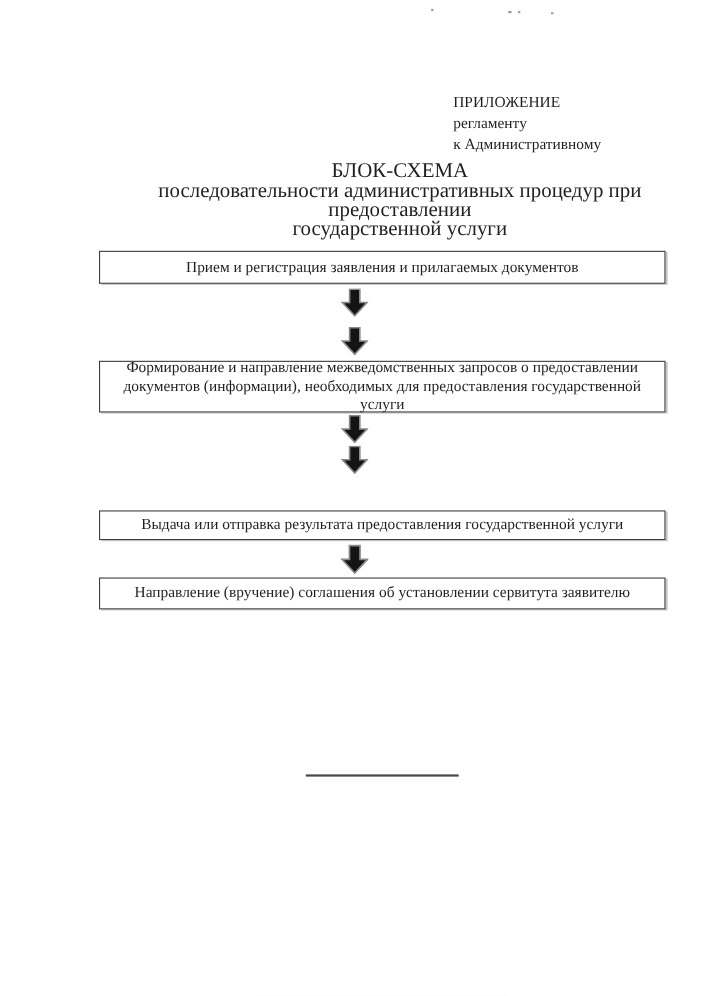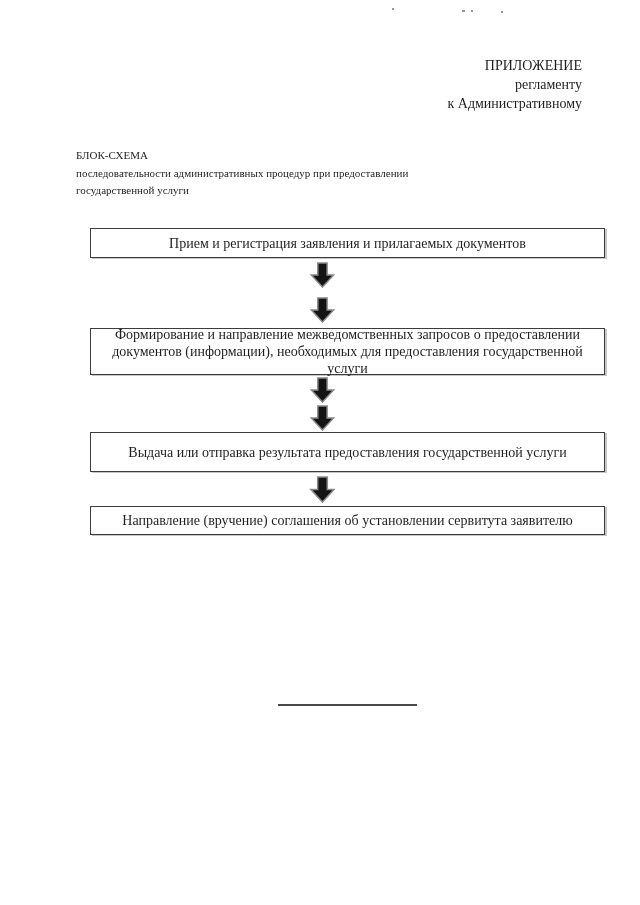--- a/index.html
+++ b/index.html
@@ -17,28 +17,29 @@
   }
   .page{
     position:relative;
     width:640px;height:905px;
     background:#ffffff;
     color:var(--ink);
     overflow:hidden;
   }
   .header-block{
     position:absolute;
-    top:56px;left:412px;width:170px;
-    text-align:right;
+    top:84px;left:412px;width:170px;
+    text-align:left;
     font-size:14px;line-height:19px;
   }
   .title-block{
     position:absolute;
-    top:147px;left:76px;width:515px;
-    font-size:11px;line-height:17.5px;
+    top:147px;left:106px;width:515px;
+    text-align:center;
+    font-size:19px;line-height:17.5px;
   }
   .flow{
     position:absolute;
     top:228px;left:90px;width:515px;
     display:flex;flex-direction:column;
   }
   .box{
     box-sizing:border-box;
     width:515px;
     border:1px solid var(--border);
@@ -115,21 +116,21 @@
       </svg>
     </div>
 
 
     <div class="gap" style="height:28px;">
       <svg class="arrow" viewBox="0 0 27 28">
         <polygon points="9,1 19,1 19,14 26,14 14,27 2,14 9,14" fill="var(--arrow-fill)" stroke="var(--arrow-outline)" stroke-width="1.6"></polygon>
       </svg>
     </div>
 
-    <div class="box" style="height:40px;">Выдача или отправка результата предоставления государственной услуги</div>
+    <div class="box" style="height:27px;margin-top:32px;">Выдача или отправка результата предоставления государственной услуги</div>
 
     <div class="gap" style="height:34px;">
       <svg class="arrow" style="height:29px;" viewBox="0 0 27 28">
         <polygon points="9,1 19,1 19,14 26,14 14,27 2,14 9,14" fill="var(--arrow-fill)" stroke="var(--arrow-outline)" stroke-width="1.6"></polygon>
       </svg>
     </div>
 
     <div class="box" style="height:29px;text-align:right;">Направление (вручение) соглашения об установлении сервитута заявителю</div>
 
   </div>

